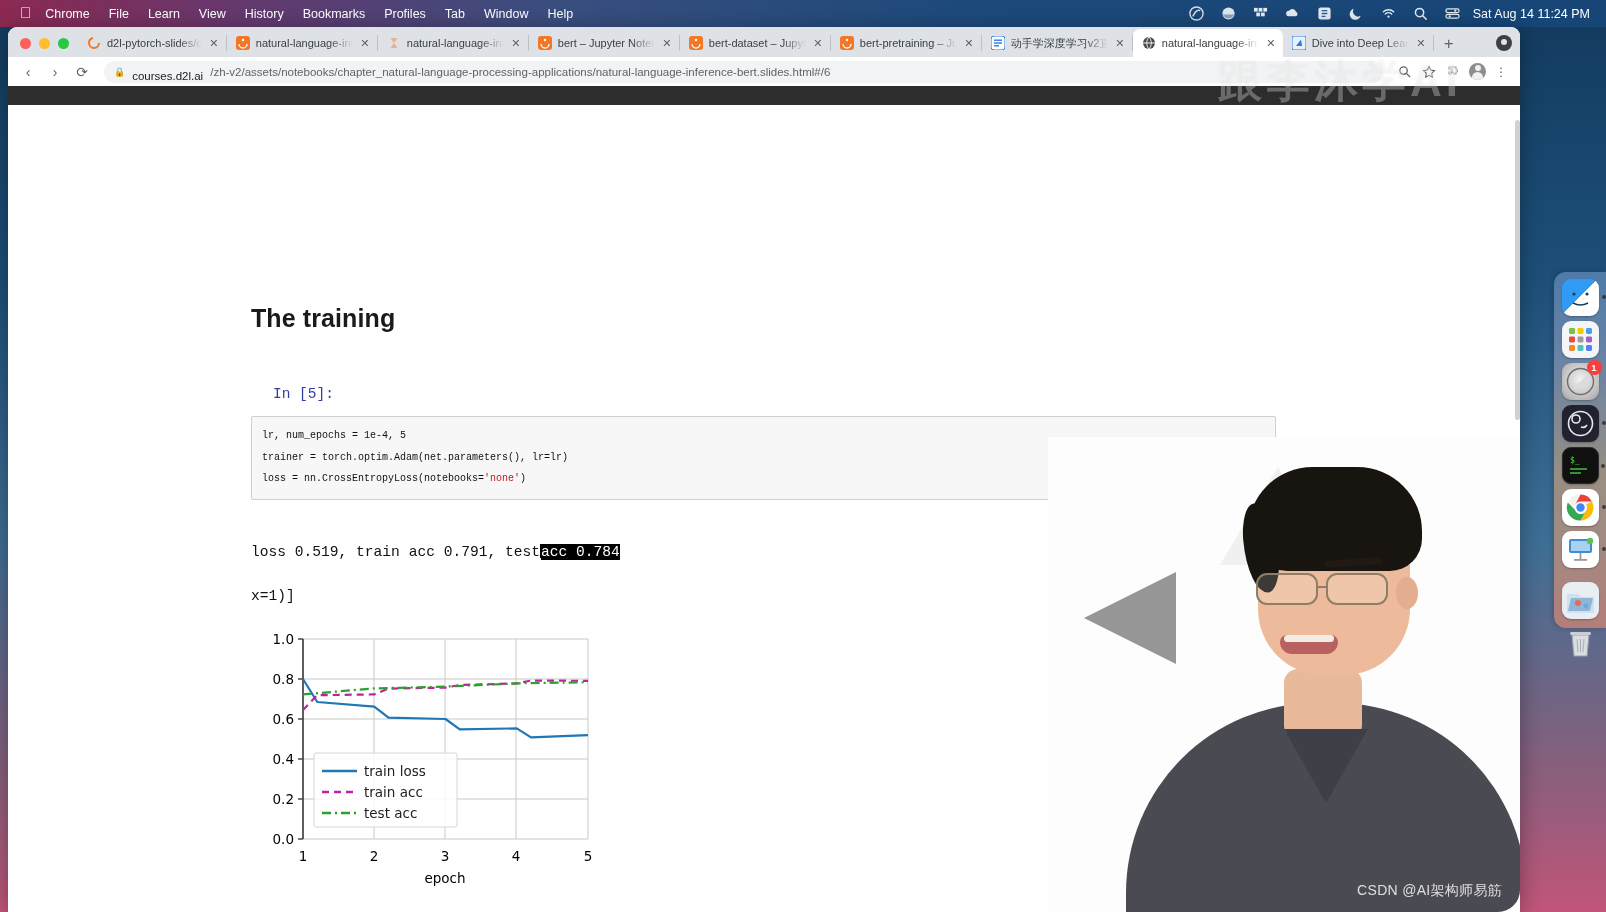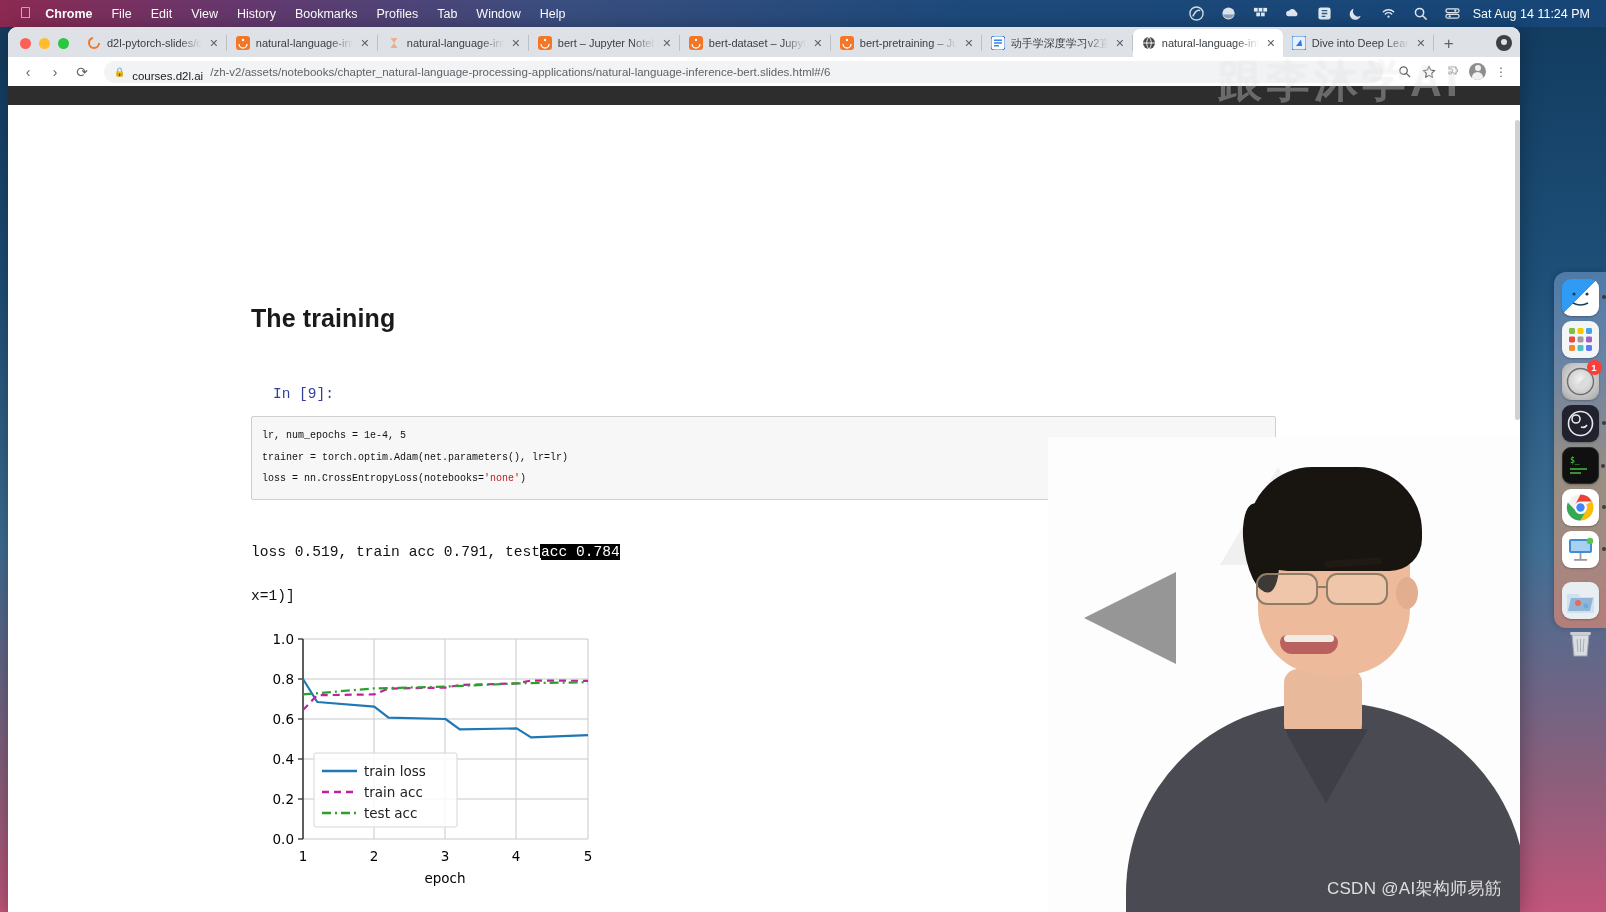--- a/index.html
+++ b/index.html
@@ -14,21 +14,21 @@
 
   
   .menubar {
     position: absolute; top:0; left:0; width:1606px; height:27px;
     background: linear-gradient(90deg, rgba(150,40,80,.92) 0%, rgba(110,55,110,.92) 14%, rgba(60,80,130,.92) 35%, rgba(30,75,125,.92) 60%, rgba(22,70,120,.94) 100%);
     display:flex; align-items:center; color:#fff; font-size:12.5px;
     padding: 0 10px;
   }
   .apple-logo { font-size:15px; margin:0 14px 2px 10px; }
   .menubar .mi { margin-right: 19px; white-space:nowrap; }
-  .menubar .mi.bold { font-weight:bold; }
+  .menubar .mi.bold { font-weight:normal; }
   .menubar .spacer { flex:1; }
   .status-icons { display:flex; align-items:center; gap:17px; margin-right:13px; }
   .sicon { width:15px; height:15px; display:inline-block; opacity:.95; position:relative; }
   .clock { font-size:12.5px; white-space:nowrap; margin-right:6px; }
 
   
   .chrome-win {
     position:absolute; top:27px; left:8px; width:1512px; height:885px;
     background:#fff; border-radius:9px 9px 0 0; overflow:hidden;
     box-shadow: 0 3px 22px rgba(0,0,0,.35);
@@ -69,21 +69,21 @@
   .url-strong{color:#202124;margin-top:8px;}
   .url-rest{color:#5f6368;}
   .tb-icon { width:20px; height:20px; color:#5f6368; font-size:12px; display:flex; align-items:center; justify-content:center; }
   .avatar-sm{width:17px;height:17px;border-radius:50%;background:#8d8d8d;overflow:hidden;position:relative;}
   .avatar-sm:after{content:"";position:absolute;left:3px;top:9px;width:11px;height:11px;border-radius:50%;background:#f0f0f0;}
   .avatar-sm:before{content:"";position:absolute;left:5.5px;top:2px;width:6px;height:6px;border-radius:50%;background:#f0f0f0;}
 
   .darkbar { height:19px; background:#2d2d2d; }
 
   
-  .page { position:relative; height:807px; background:#fff; overflow:hidden; }
+  .page { position:relative; height:807px; background:#fff; overflow:hidden;border-radius:22px; }
   .slide { position:absolute; left:0; top:0; right:0; bottom:0; }
   h1.slide-title {
     position:absolute; left:243px; top:199px;
     font-size:25px; font-weight:700; color:#1a1a1a; letter-spacing:.1px;
   }
   .in-prompt {
     position:absolute; left:265px; top:281px;
     font-family:"Liberation Mono", monospace; font-size:14.5px; color:#303f9f;
   }
   .code-cell {
@@ -140,21 +140,21 @@
      border:2.4px solid #8e7e68; border-radius:11px; background:rgba(255,255,255,.16); }
   .p-glass-r { position:absolute; left:278px; top:136px; width:62px; height:32px;
      border:2.4px solid #8e7e68; border-radius:11px; background:rgba(255,255,255,.16); }
   .p-bridge { position:absolute; left:269px; top:149px; width:11px; height:2.4px; background:#8e7e68; }
   .p-brow { position:absolute; left:276px; top:122px; width:58px; height:7px; background:#211a14; border-radius:4px; transform:rotate(-4deg); }
   .p-mouth { position:absolute; left:232px; top:198px; width:58px; height:19px;
      background:#b9615f; border-radius:8px 8px 14px 14px; }
   .p-teeth { position:absolute; left:236px; top:198px; width:50px; height:7px; background:#f2ece6; border-radius:4px; }
   .watermark-csdn {
     position:absolute; right:18px; bottom:12px; color:rgba(255,255,255,.82);
-    font-size:17px; letter-spacing:.3px;
+    font-size:14px; letter-spacing:.3px;
   }
   .overlay-brand {
     position:absolute; left:1218px; top:52px; font-size:44px; font-weight:700;
     color:rgba(255,255,255,.30); letter-spacing:4px; pointer-events:none;
     text-shadow:0 0 2px rgba(0,0,0,.06);
   }
 
   
   .dock {
     position:absolute; right:0; top:272px; width:52px; height:356px;
@@ -173,21 +173,21 @@
 </style>
 </head>
 <body>
 
 <div class="screen">
 
   <div class="menubar">
     <span class="apple-logo"></span>
     <span class="mi bold">Chrome</span>
     <span class="mi">File</span>
-    <span class="mi">Edit</span>
+    <span class="mi">Learn</span>
     <span class="mi">View</span>
     <span class="mi">History</span>
     <span class="mi">Bookmarks</span>
     <span class="mi">Profiles</span>
     <span class="mi">Tab</span>
     <span class="mi">Window</span>
     <span class="mi">Help</span>
     <span class="spacer"></span>
     <span class="status-icons">
       <span class="sicon">
@@ -392,21 +392,21 @@
       <span class="tb-icon">⋮</span>
     </div>
 
     <div class="darkbar"></div>
 
     <div class="page">
       <div class="slide">
 
         <h1 class="slide-title">The training</h1>
 
-        <div class="in-prompt">In [9]:</div>
+        <div class="in-prompt">In [5]:</div>
 
         <div class="code-cell">
           <div class="code-line">lr, num_epochs = 1e-4, 5</div>
           <div class="code-line">trainer = torch.optim.Adam(net.parameters(), lr=lr)</div>
           <div class="code-line"><span>loss = nn.CrossEntropyLoss(notebooks=</span><span class="str">'none'</span><span>)</span></div>
         </div>
 
         <div class="out-text"><span>loss 0.519, train acc 0.791, test</span><span class="caret"></span><span class="sel">acc 0.784</span><br><br><span>x=1)]</span></div>
 
         <div class="chart-wrap">

